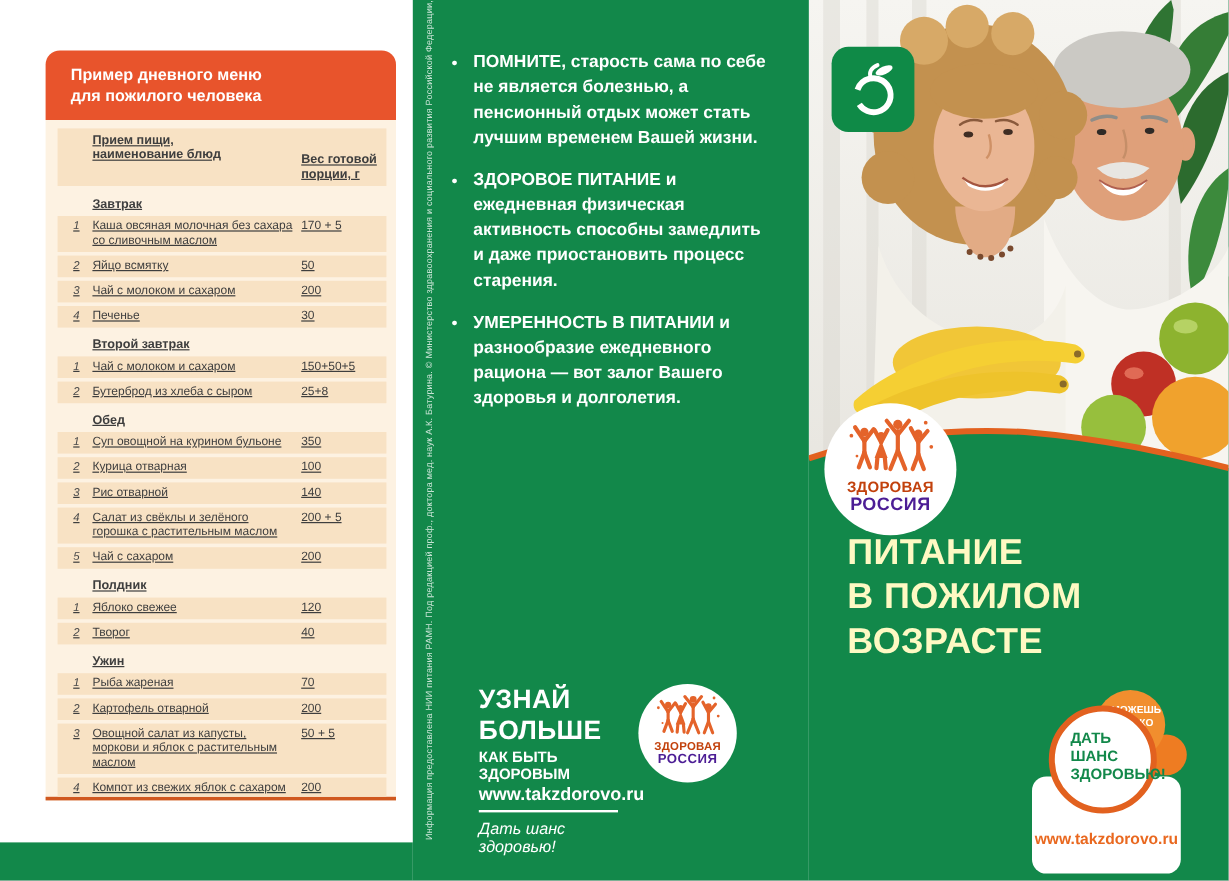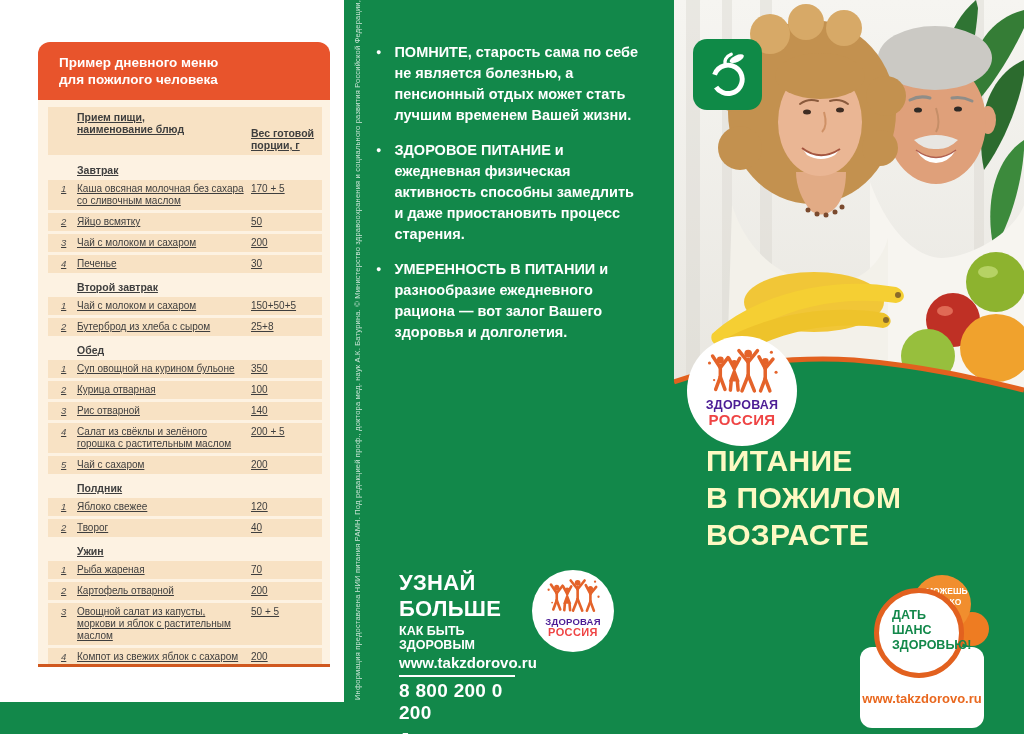--- a/index.html
+++ b/index.html
@@ -31,22 +31,22 @@
   .b-text{font-size:14.5px;font-weight:bold;line-height:21px;}
   .mid-footer{position:absolute;left:55px;top:570px;color:#fff;width:130px;}
   .f-learn{font-size:22px;font-weight:bold;letter-spacing:.3px;}
   .f-how{font-size:12.5px;font-weight:bold;margin-top:2px;}
   .f-site{font-size:15px;font-weight:bold;margin-top:2px;}
   .f-line{width:116px;height:0;border-top:2px solid #fff;margin:4px 0 3px 0;}
   .f-phone{font-size:19px;font-weight:bold;letter-spacing:.3px;}
   .f-sl1{font-size:13.5px;font-style:italic;margin-top:6px;}
   .logo-circle{position:absolute;background:#fff;border-radius:50%;text-align:center;}
   .logo-mid{left:188px;top:570px;width:82px;height:82px;}
-  .logo-word1{font-weight:bold;color:#4c1d95;letter-spacing:.2px;}
-  .logo-word2{font-weight:bold;color:#ef4444;letter-spacing:.4px;}
+  .logo-word1{font-weight:bold;color:#c2410c;letter-spacing:.2px;}
+  .logo-word2{font-weight:bold;color:#4c1d95;letter-spacing:.4px;}
   .logo-mid .logo-word1{font-size:9.5px;margin-top:-1px;}
   .logo-mid .logo-word2{font-size:11px;margin-top:-1px;}
   .logo-mid svg{margin-top:7px;width:58px;height:36px;}
 
   
   .right-page{position:absolute;left:674px;top:0;width:350px;height:734px;background:#12884a;}
   .photo-svg{position:absolute;left:0;top:0;z-index:1;}
   .apple-badge{position:absolute;left:19px;top:39px;width:69px;height:71px;background:#0f8a47;
     border-radius:14px;z-index:3;display:flex;align-items:center;justify-content:center;}
   .logo-right{left:13px;top:336px;width:110px;height:110px;z-index:2;}
@@ -211,21 +211,20 @@
       <span class="dot">●</span>
       <span class="b-text">УМЕРЕННОСТЬ В ПИТАНИИ и разнообразие ежедневного рациона — вот залог Вашего здоровья и долголетия.</span>
     </div>
       </div>
 
     <div class="mid-footer">
       <div class="f-learn">УЗНАЙ БОЛЬШЕ</div>
       <div class="f-how">КАК БЫТЬ ЗДОРОВЫМ</div>
       <div class="f-site">www.takzdorovo.ru</div>
       <div class="f-line"></div>
-      <div class="f-phone">8 800 200 0 200</div>
       <div class="f-sl1">Дать шанс здоровью!</div>
 
     </div>
 
     <div class="logo-circle logo-mid">
       <svg viewBox="0 0 100 62">
         <g stroke="#e4632a" stroke-width="4.5" stroke-linecap="round" fill="none">
           <line x1="22" y1="25" x2="22" y2="40"></line>
             <line x1="22" y1="40" x2="16" y2="56"></line>
             <line x1="22" y1="40" x2="28" y2="56"></line>

